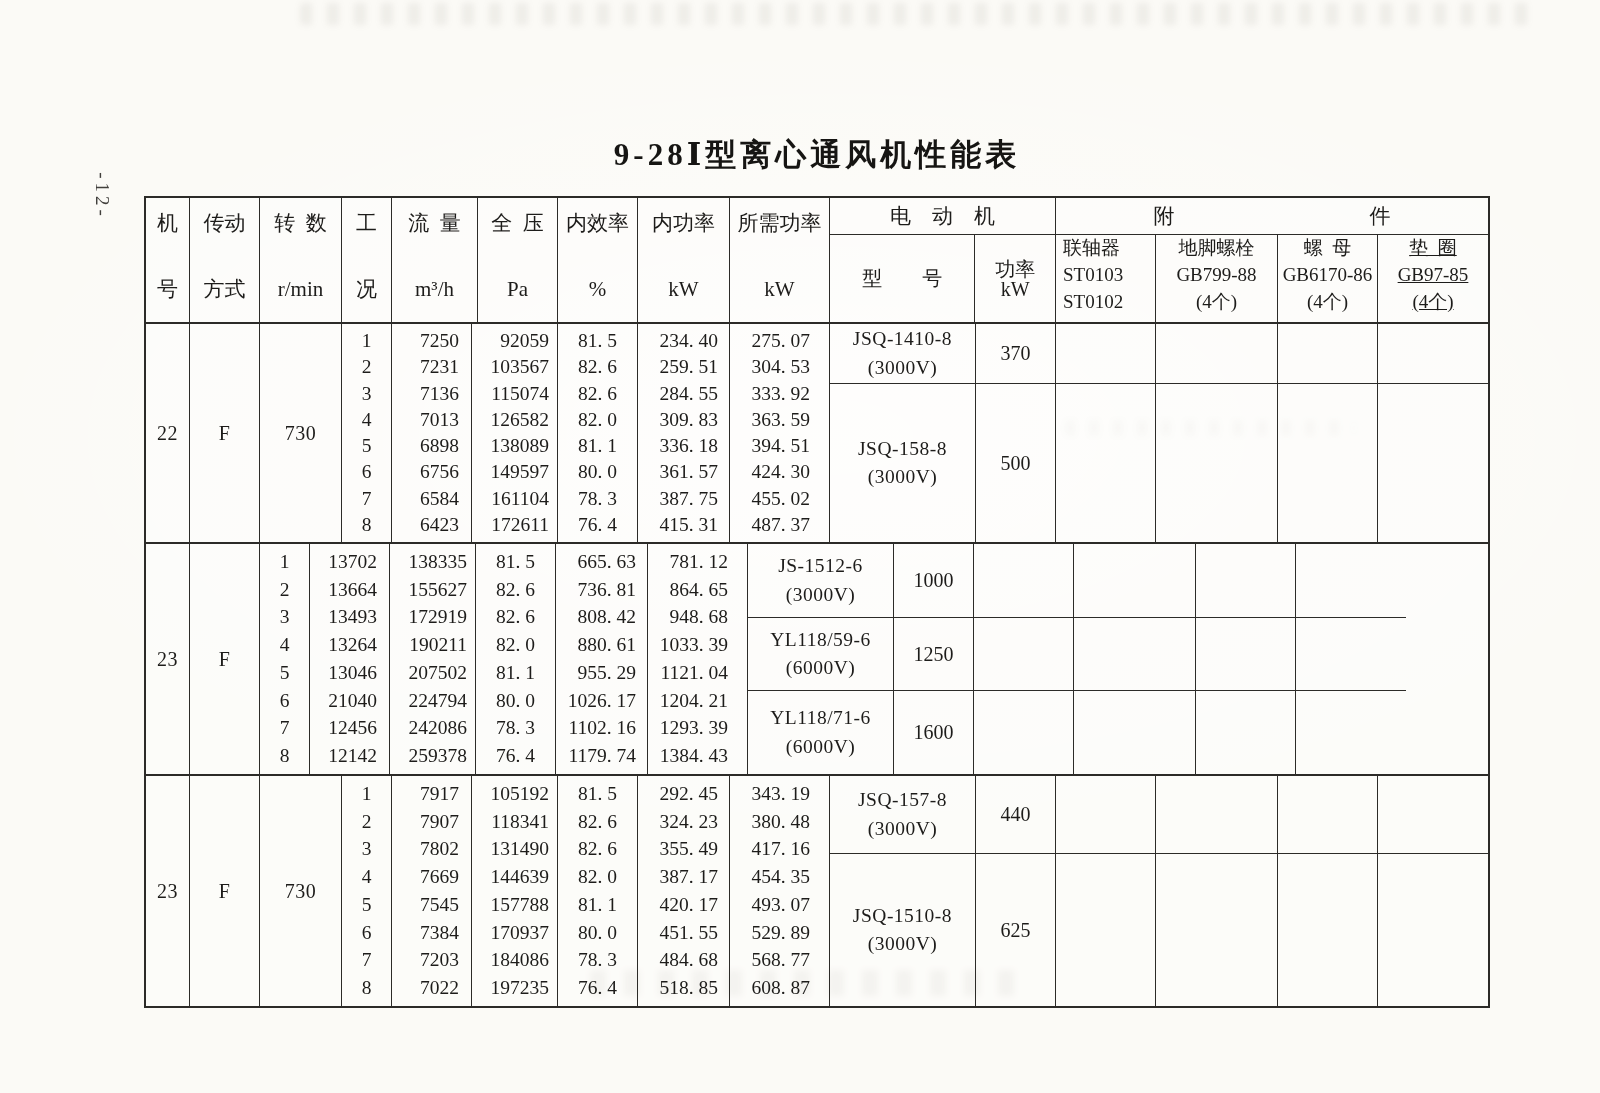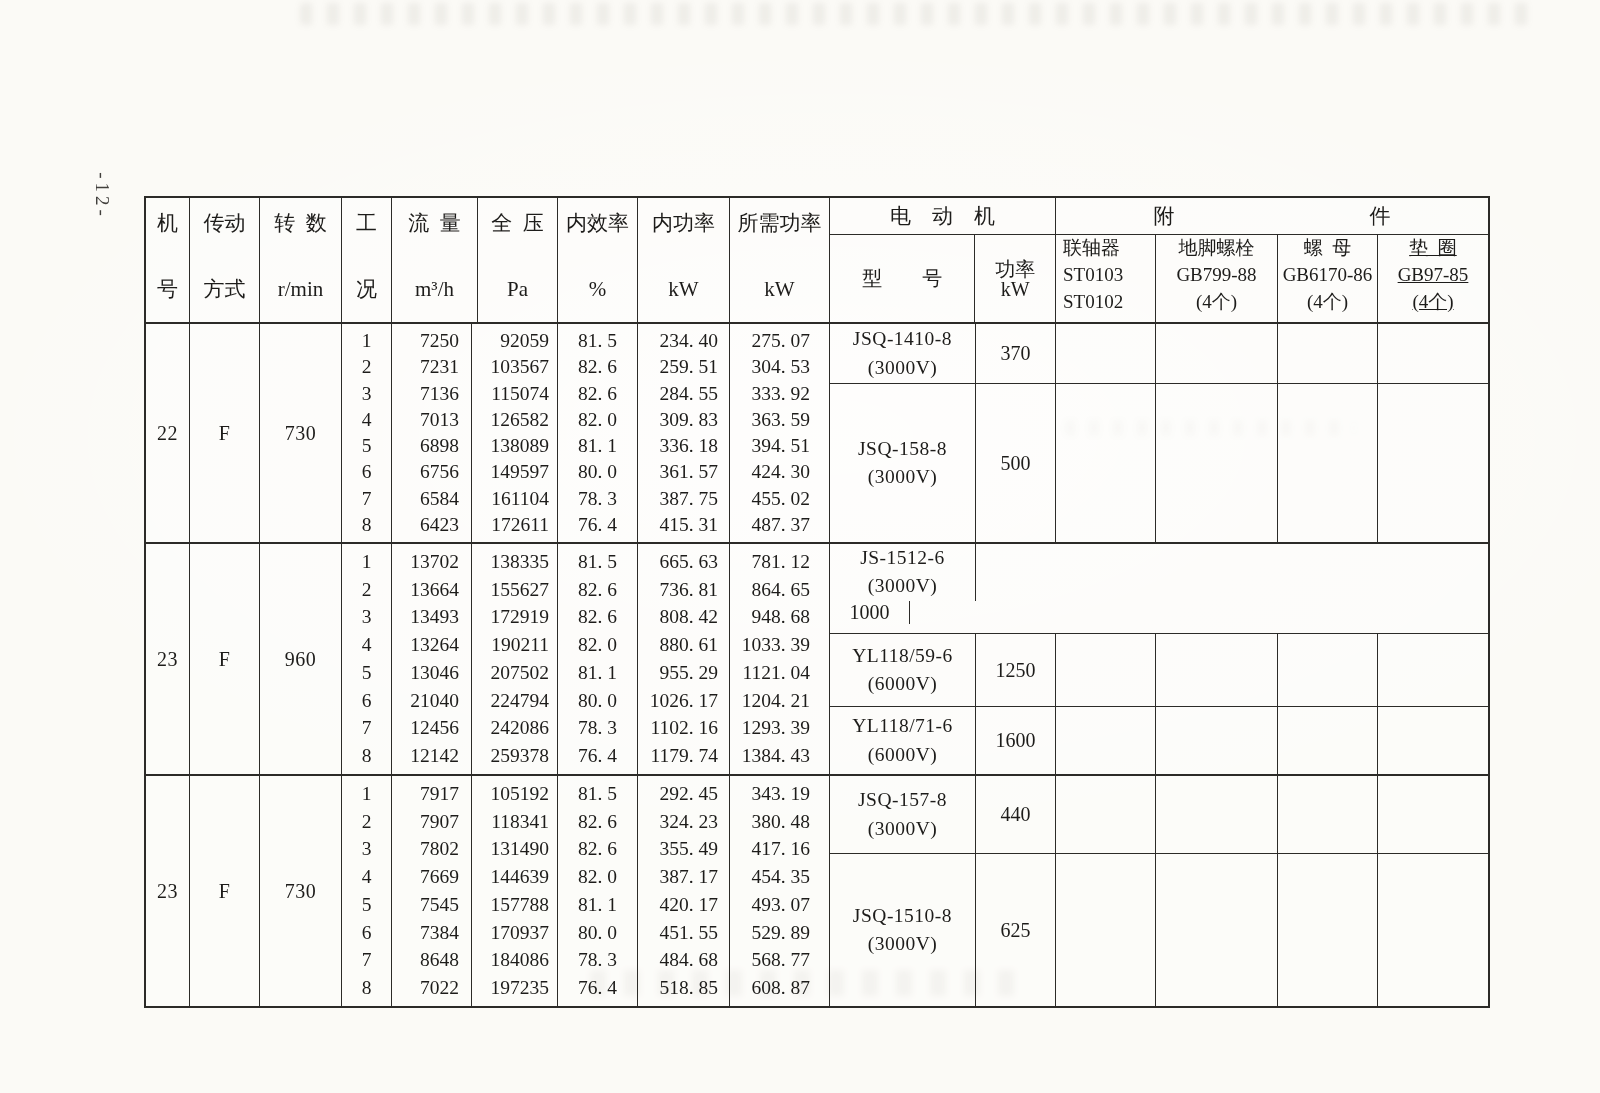--- a/index.html
+++ b/index.html
@@ -81,38 +81,39 @@
   .col.rt .dcell { justify-content: flex-end; }
   .col.w4 .dcell { padding-right: 12px; }
   .col.w5 .dcell { padding-right: 8px; }
   .col.w7 .dcell { padding-right: 11px; }
   .col.w8 .dcell { padding-right: 19px; }
 
   .rsec { display: flex; flex-direction: column; width: 658px; }
   .mrow { display: flex; border-bottom: 1.6px solid #2c2b28; }
   .mrow.last { border-bottom: none; flex: 1; }
   .b1 .m0 { height: 60px; text-align: center; }
-  .b2 .m0 { height: 90px; flex-direction: column; } .b2 .m1 { height: 73px; }
+  .b2 .m0 { height: 74px; } .b2 .m1 { height: 73px; }
   .b3 .m0 { height: 78px; }
   .mc { border-right: 1.6px solid #2c2b28; display: flex; align-items: center; justify-content: center; }
   .mc.model { width: 146px; flex-direction: column; font-size: 19.5px; line-height: 1.45; letter-spacing: .5px; }
   .mc.power { width: 80px; font-size: 20px; }
   .mc.a0 { width: 100px; } .mc.a1 { width: 122px; } .mc.a2 { width: 100px; }
   .mc.a3 { width: 110px; border-right: none; }
 </style>
 </head>
 <body>
 
 <div class="page">
 
   <div class="ghost ghost-top"></div>
   <div class="ghost ghost-mid"></div>
   <div class="ghost ghost-bottom"></div>
 
   <div class="page-number">-12-</div>
+  <div class="title">9-28Ⅰ型离心通风机性能表</div>
 
   <div class="perf-table">
 
     <div class="header">
       <div class="hc w0">
         <span class="hl">机</span>
         <span class="hl">号</span>
       </div>
       <div class="hc w1">
         <span class="hl">传动</span>
@@ -274,21 +275,20 @@
           <div class="mc a1"></div>
           <div class="mc a2"></div>
           <div class="mc a3"></div>
         </div>
       </div>
     </div>
 
     <div class="block b2">
       <div class="lc w0">23</div>
       <div class="lc w1">F</div>
-      <div class="lc w2">960</div>
       <div class="col w3">
           <div class="dcell">1</div>
           <div class="dcell">2</div>
           <div class="dcell">3</div>
           <div class="dcell">4</div>
           <div class="dcell">5</div>
           <div class="dcell">6</div>
           <div class="dcell">7</div>
           <div class="dcell">8</div>
         </div>
@@ -393,21 +393,21 @@
           <div class="dcell">7</div>
           <div class="dcell">8</div>
         </div>
       <div class="col w4 rt">
           <div class="dcell">7917</div>
           <div class="dcell">7907</div>
           <div class="dcell">7802</div>
           <div class="dcell">7669</div>
           <div class="dcell">7545</div>
           <div class="dcell">7384</div>
-          <div class="dcell">8648</div>
+          <div class="dcell">7203</div>
           <div class="dcell">7022</div>
         </div>
       <div class="col w5 rt">
           <div class="dcell">105192</div>
           <div class="dcell">118341</div>
           <div class="dcell">131490</div>
           <div class="dcell">144639</div>
           <div class="dcell">157788</div>
           <div class="dcell">170937</div>
           <div class="dcell">184086</div>

